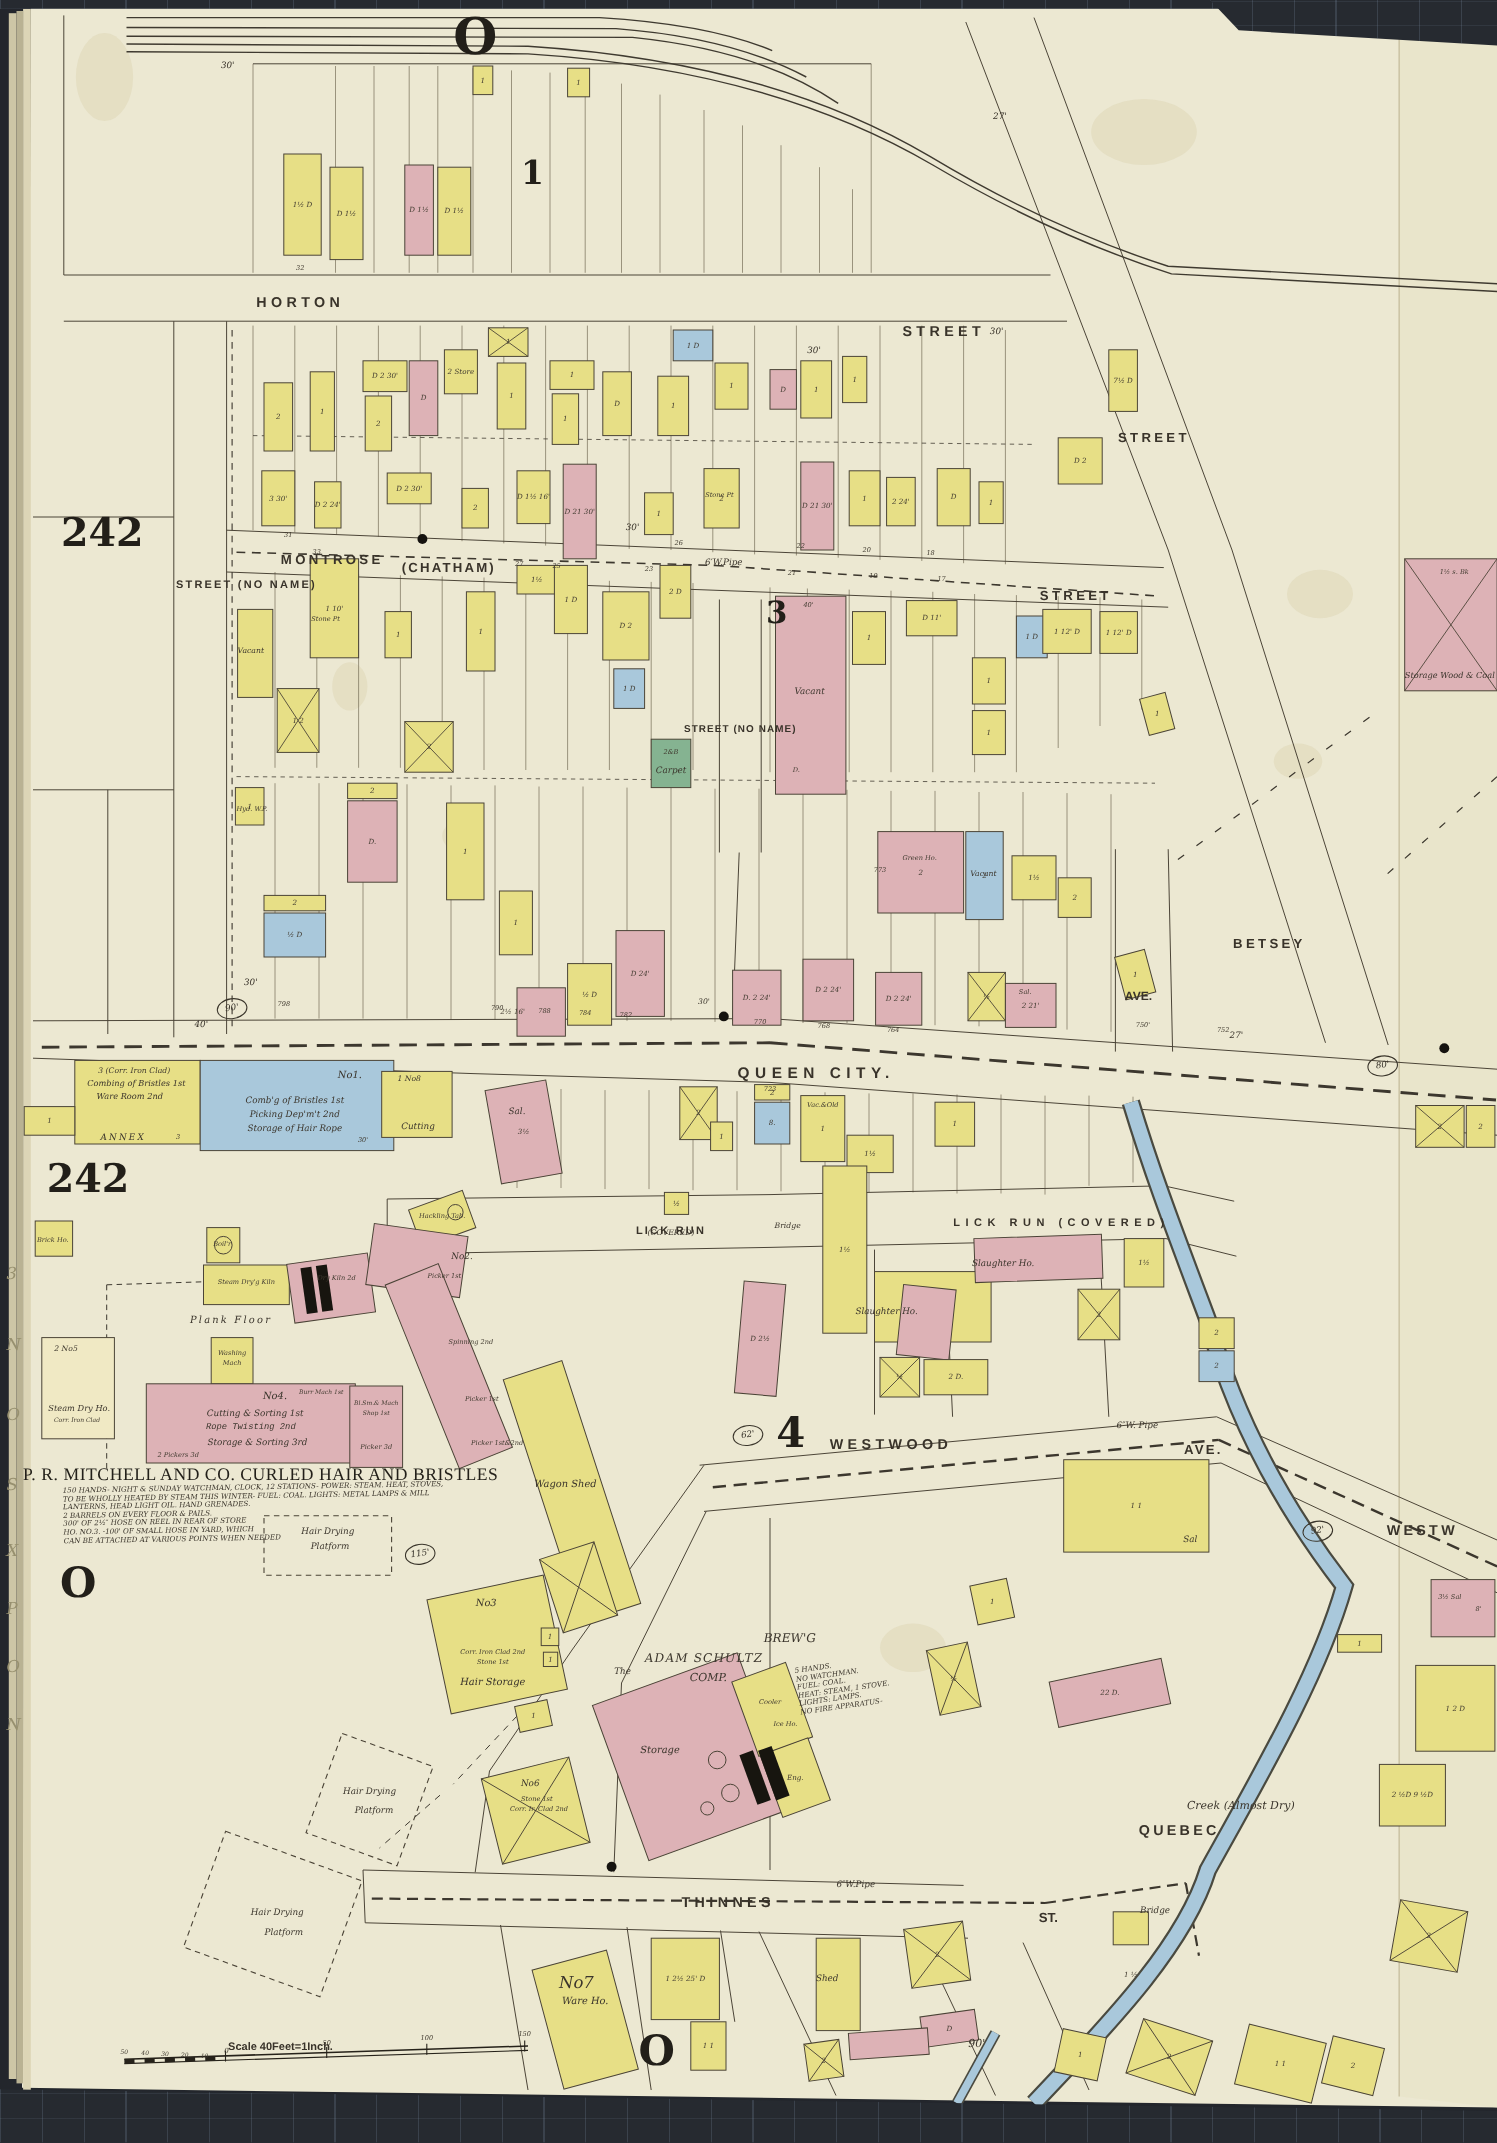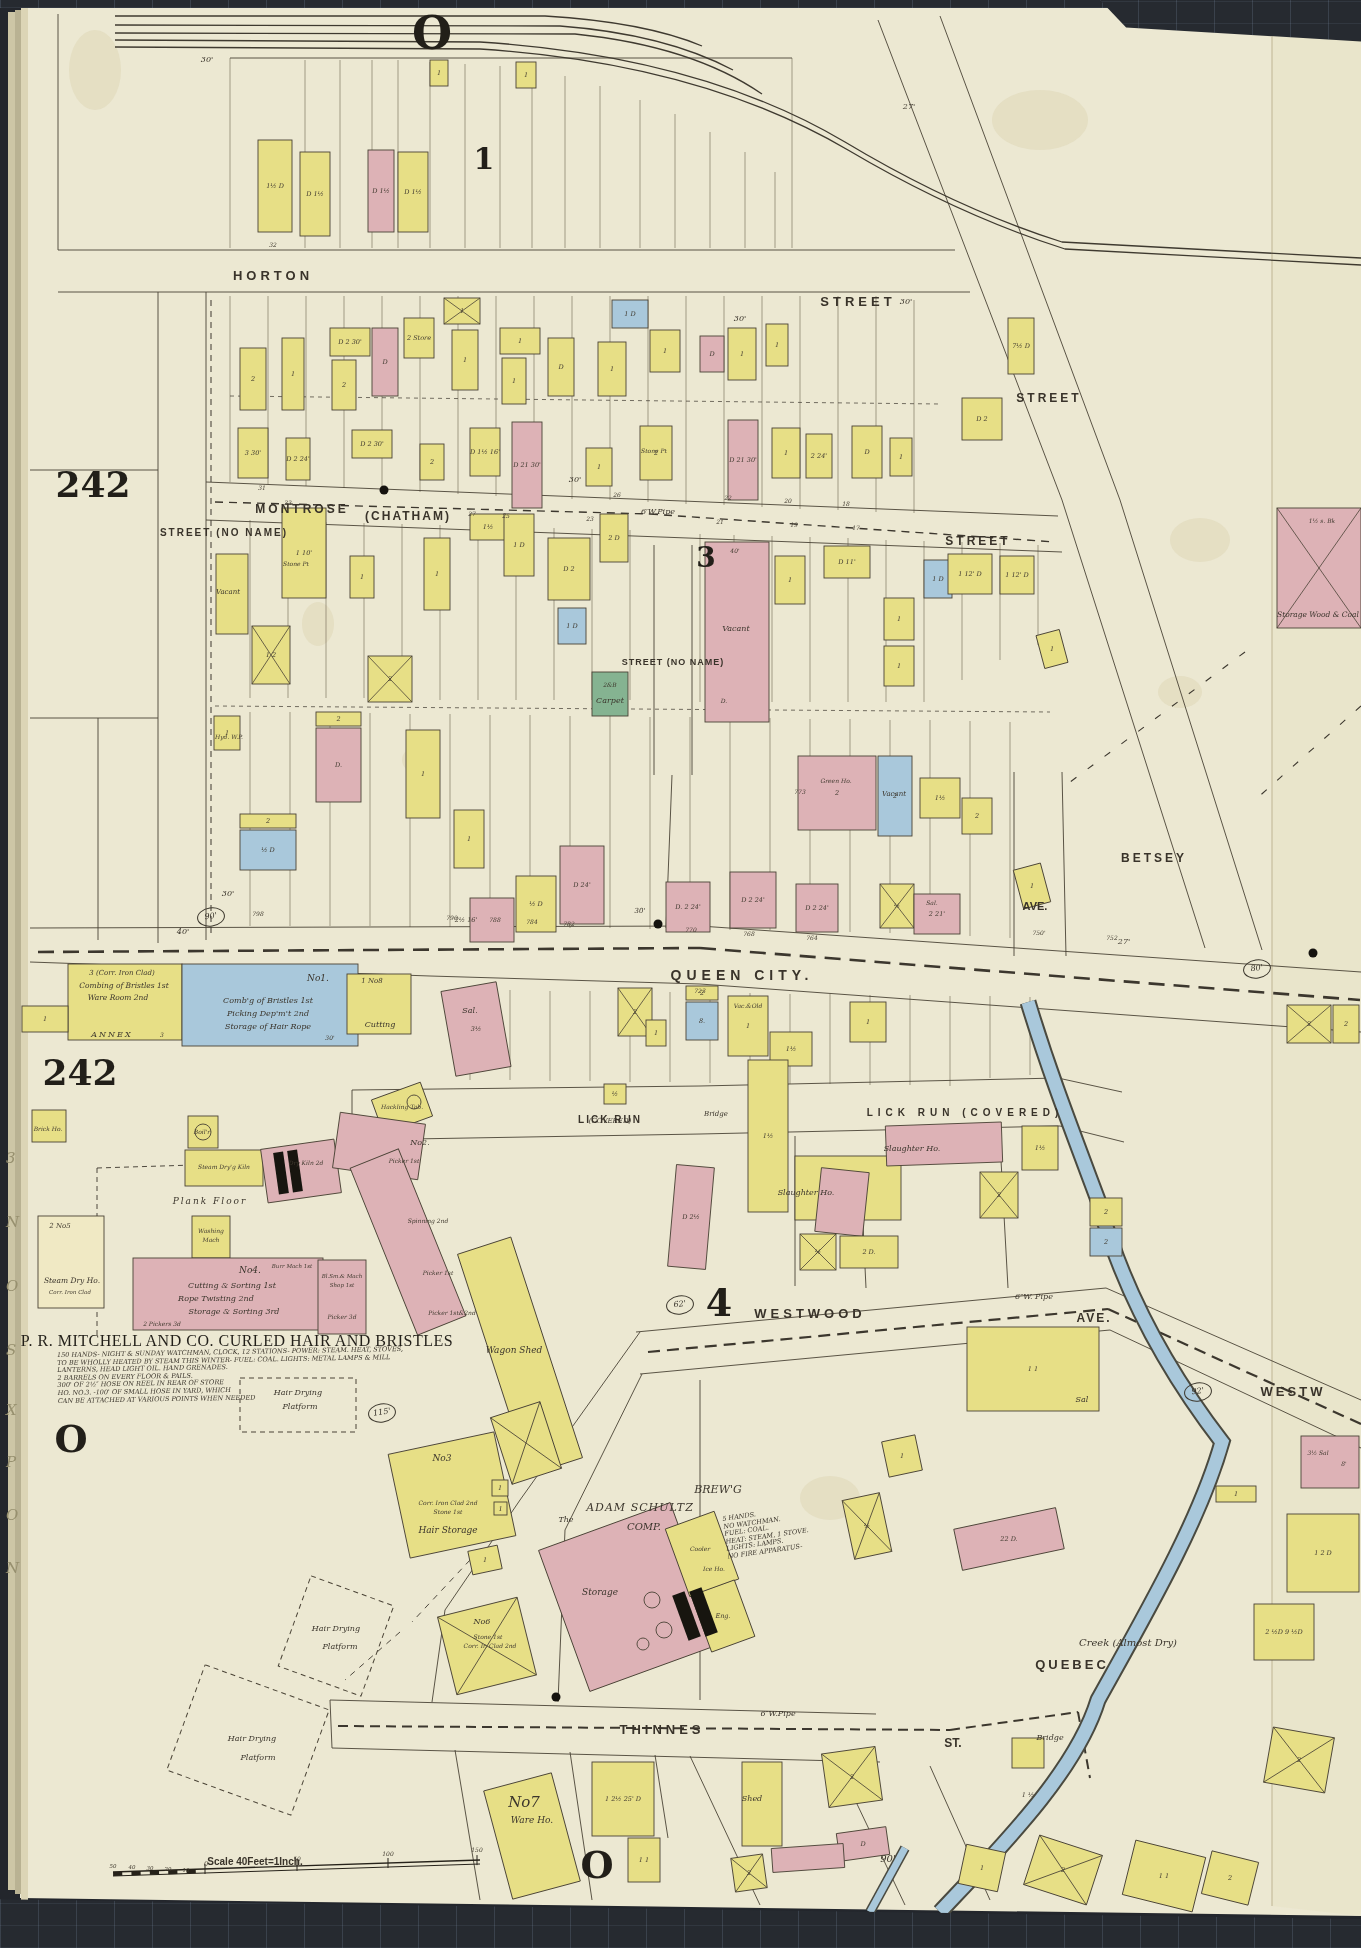--- a/index.html
+++ b/index.html
@@ -935,21 +935,21 @@
       <div class="lb k-tn" style="left: 330px; top: 1037px; font-size: 6px;">30'</div>
       <div class="lb k-tn" style="left: 122px; top: 973px; font-size: 7px;">3 (Corr. Iron Clad)</div>
       <div class="lb k-sc" style="left: 124px; top: 985px; font-size: 7.5px;">Combing of Bristles 1st</div>
       <div class="lb k-sc" style="left: 118px; top: 997px; font-size: 7.5px;">Ware Room 2nd</div>
       <div class="lb k-sc" style="left: 112px; top: 1034px; font-size: 8px; letter-spacing: 2px;">ANNEX</div>
       <div class="lb k-tn" style="left: 162px; top: 1034px; font-size: 6px;">3</div>
       <div class="lb k-tn" style="left: 372px; top: 981px; font-size: 7px;">1 No8</div>
       <div class="lb k-sc" style="left: 380px; top: 1024px; font-size: 8px;">Cutting</div>
       <div class="lb k-sc" style="left: 250px; top: 1270px; font-size: 9px;">No4.</div>
       <div class="lb k-sc" style="left: 232px; top: 1285px; font-size: 8px;">Cutting &amp; Sorting 1st</div>
-      <div class="lb k-sc" style="left: 216px; top: 1298px; font-size: 8px;">Rope Twisting 2nd</div>
+      <div class="lb k-sc" style="left: 228px; top: 1298px; font-size: 8px; font-family: Liberation Mono, monospace;">Rope Twisting 2nd</div>
       <div class="lb k-sc" style="left: 234px; top: 1311px; font-size: 8px;">Storage &amp; Sorting 3rd</div>
       <div class="lb k-tn" style="left: 162px; top: 1323px; font-size: 6px;">2 Pickers 3d</div>
       <div class="lb k-tn" style="left: 292px; top: 1266px; font-size: 5.5px;">Burr Mach 1st</div>
       <div class="lb k-tn" style="left: 342px; top: 1276px; font-size: 5.5px;">Bl.Sm.&amp; Mach</div>
       <div class="lb k-tn" style="left: 342px; top: 1285px; font-size: 5.5px;">Shop 1st</div>
       <div class="lb k-tn" style="left: 342px; top: 1316px; font-size: 6px;">Picker 3d</div>
       <div class="lb k-tn" style="left: 48px; top: 1128px; font-size: 6px;">Brick Ho.</div>
       <div class="lb k-sc" style="left: 566px; top: 1519px; font-size: 8px;">The</div>
       <div class="lb k-sc" style="left: 640px; top: 1507px; font-size: 11px; letter-spacing: 1px;">ADAM SCHULTZ</div>
       <div class="lb k-sc" style="left: 718px; top: 1489px; font-size: 11px;">BREW'G</div>

